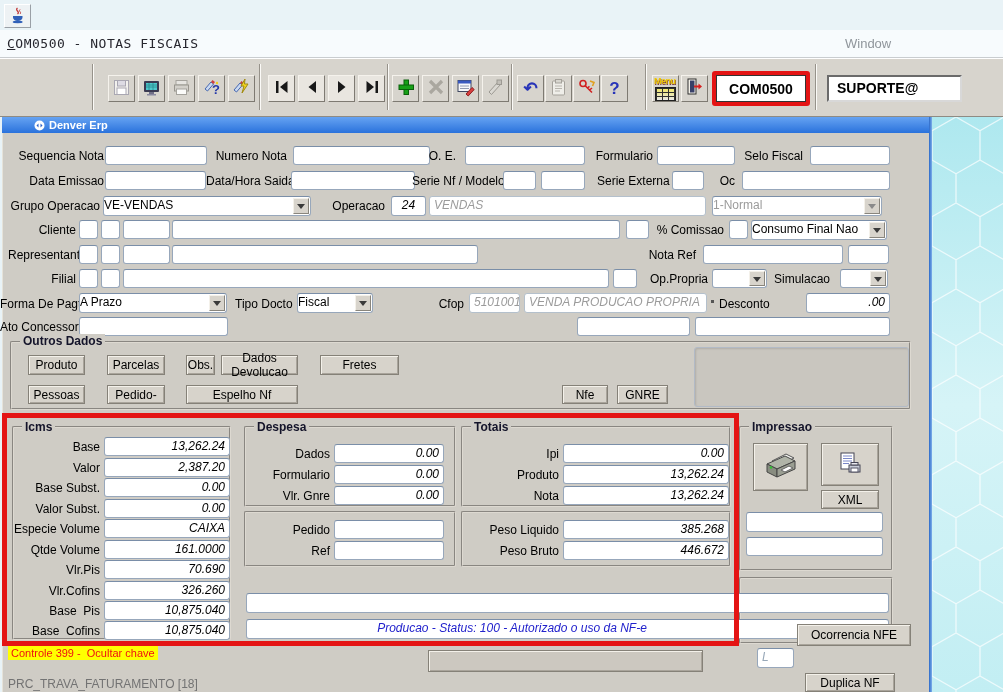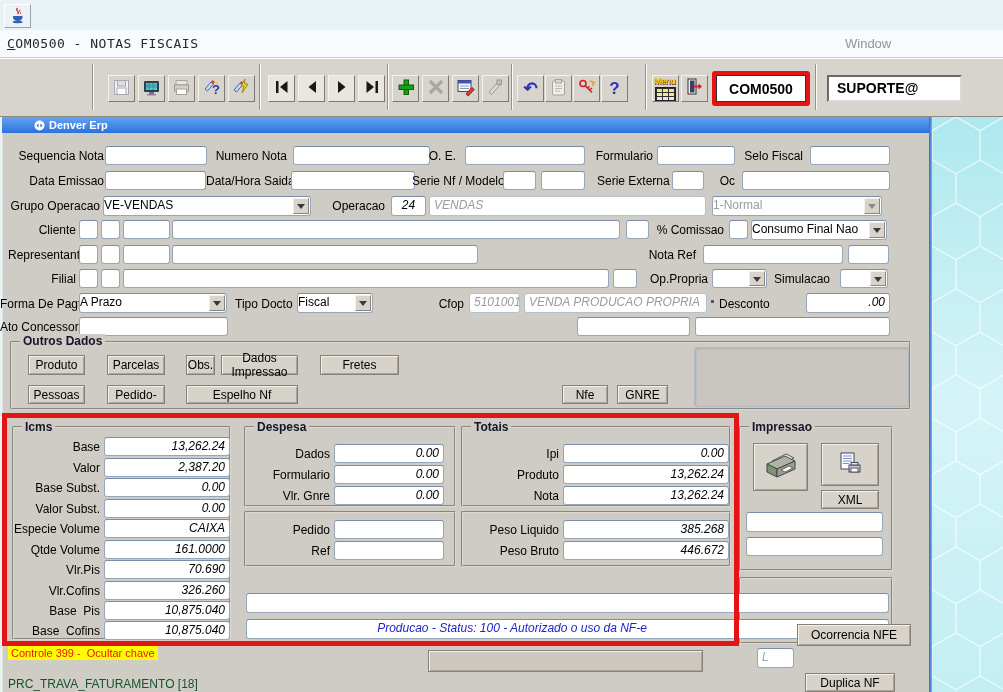--- a/index.html
+++ b/index.html
@@ -70,21 +70,21 @@
   .btn{position:absolute;background:#d7d3cb;border:1px solid #858178;
        box-shadow:inset 1px 1px 0 #f4f1ea,inset -1px -1px 0 #a9a49b;font-size:12px;color:#000;
        display:flex;align-items:center;justify-content:center;box-sizing:border-box;padding:0;}
   .panel{position:absolute;background:#c9c6bf;border:1px solid #b2bac6;border-radius:3px;
          box-shadow:inset 1px 1px 2px rgba(0,0,0,.12);}
   .redbox{position:absolute;border:5px solid #e41414;box-sizing:border-box;z-index:50;
           pointer-events:none;}
   .status-blue{color:#2222cc;text-align:center;padding-right:115px;}
   .alert{position:absolute;left:8px;top:646px;background:#ffff00;color:#ee1111;font-size:11px;
          padding:1px 3px;white-space:pre;}
-  .statusbar{position:absolute;left:8px;top:677px;font-size:12px;color:#14532d;}
+  .statusbar{position:absolute;left:8px;top:677px;font-size:12px;color:#737373;}
   .dot{position:absolute;width:3px;height:3px;background:#555;}
 </style>
 </head>
 <body>
 
 <div id="root">
 
   <button class="java-btn">
     <span><svg width="17" height="18">
           <path d="M8.5 2 c-3 2.5 3 3.5 0 6" fill="none" stroke="#c03838" stroke-width="1.3"></path>
@@ -334,21 +334,21 @@
   <span class="lbl" style="left:0px;top:320px;width:76px">Ato Concessorio</span>
   <div class="fld" style="left:79px;top:317px;width:149px;height:19px"></div>
   <div class="fld" style="left:577px;top:317px;width:113px;height:19px"></div>
   <div class="fld" style="left:695px;top:317px;width:195px;height:19px"></div>
 
   <div class="gbox" style="left:10px;top:341px;width:901px;height:69px"></div>
   <span class="gtitle" style="left:20px;top:334px">Outros Dados</span>
   <button class="btn" style="left:28px;top:355px;width:57px;height:20px">Produto</button>
   <button class="btn" style="left:107px;top:355px;width:58px;height:20px">Parcelas</button>
   <button class="btn" style="left:186px;top:355px;width:29px;height:20px">Obs.</button>
-  <button class="btn" style="left:221px;top:355px;width:77px;height:20px">Dados Impressao</button>
+  <button class="btn" style="left:221px;top:355px;width:77px;height:20px">Dados Devolucao</button>
   <button class="btn" style="left:320px;top:355px;width:79px;height:20px">Fretes</button>
   <button class="btn" style="left:28px;top:385px;width:57px;height:19px">Pessoas</button>
   <button class="btn" style="left:107px;top:385px;width:58px;height:19px">Pedido-</button>
   <button class="btn" style="left:186px;top:385px;width:112px;height:19px">Espelho Nf</button>
   <button class="btn" style="left:562px;top:385px;width:46px;height:19px">Nfe</button>
   <button class="btn" style="left:617px;top:385px;width:51px;height:19px">GNRE</button>
   <div class="panel" style="left:694px;top:347px;width:213px;height:58px"></div>
 
   <div class="gbox" style="left:12px;top:426px;width:219px;height:214px"></div>
   <span class="gtitle" style="left:22px;top:420px">Icms</span>

